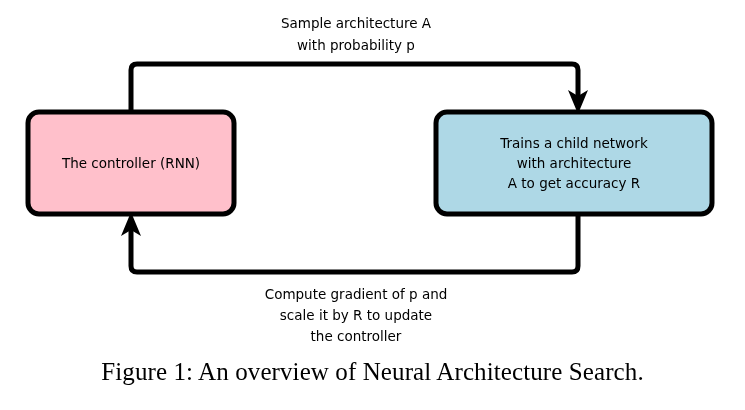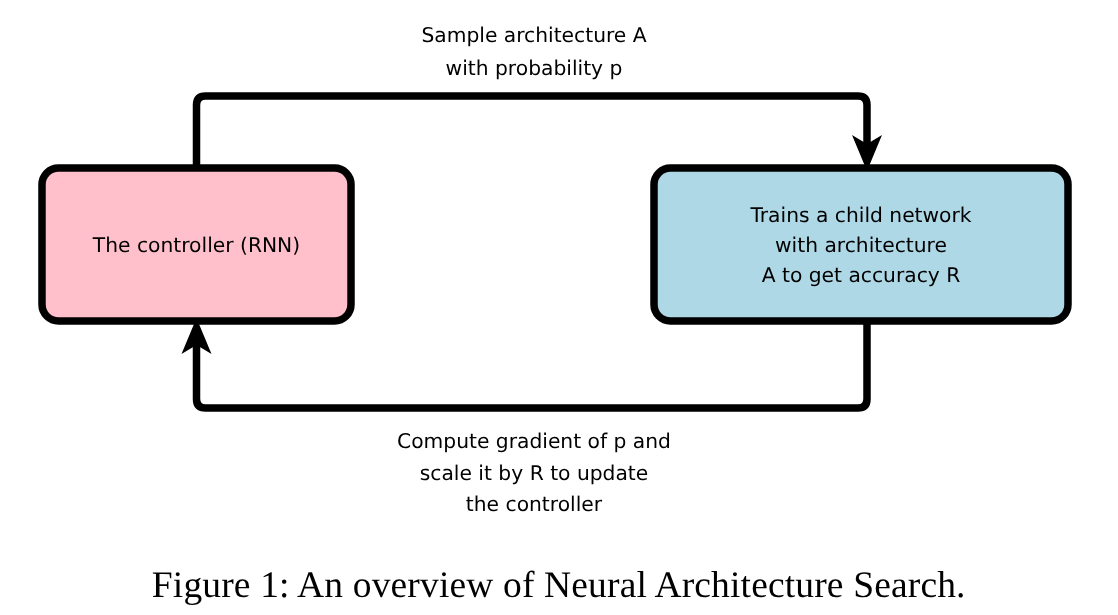--- a/index.html
+++ b/index.html
@@ -70,21 +70,21 @@
     font-size: 13.5px;
   }
   .edge-text {
     font-size: 13.5px;
   }
 
   
   .caption {
     position: absolute;
     left: 0;
-    top: 377px;
+    top: 358px;
     width: 745px;
     text-align: center;
     font-family: "Liberation Serif", "DejaVu Serif", serif;
     font-size: 25px;
     color: #000000;
     letter-spacing: 0.1px;
     white-space: nowrap;
   }
 </style>
 </head>

